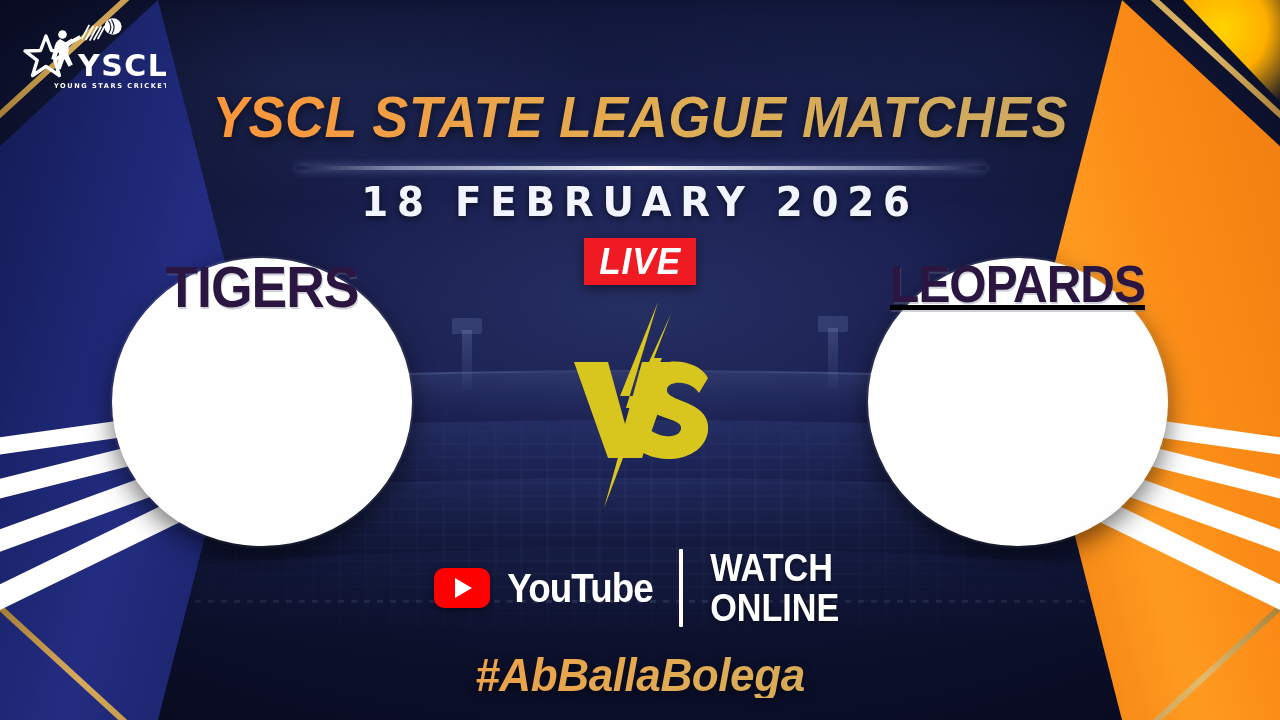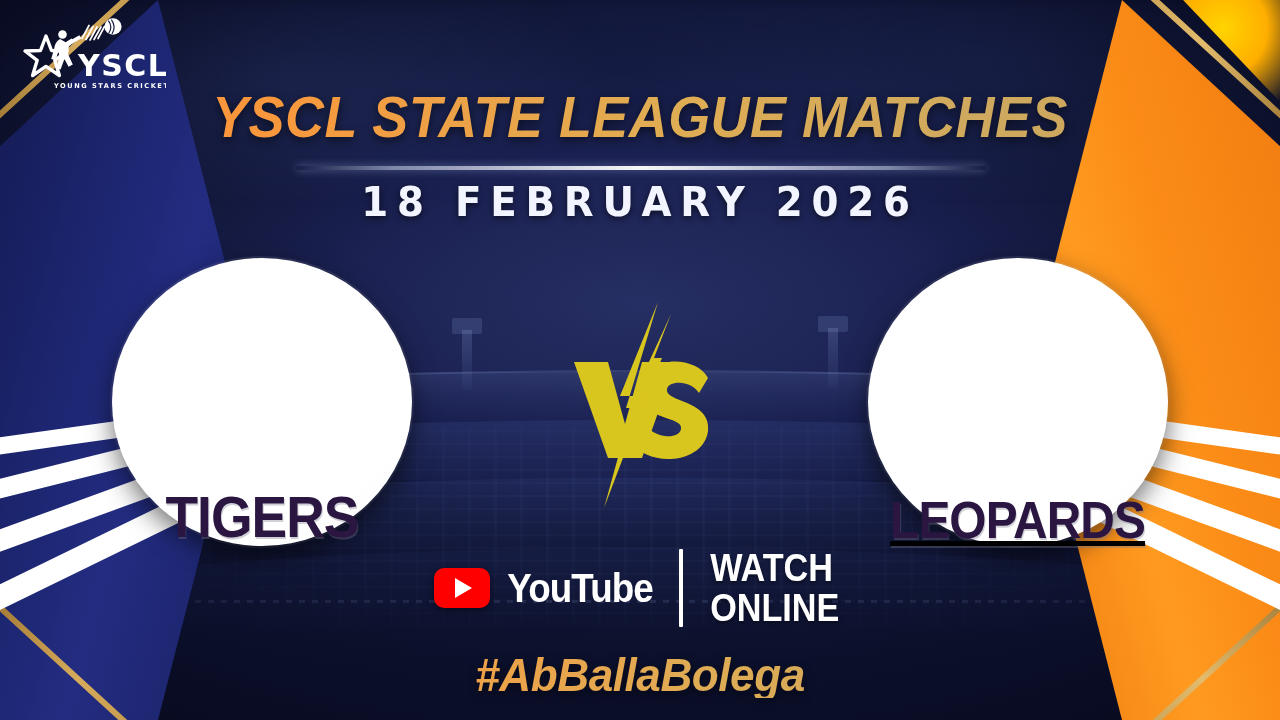--- a/index.html
+++ b/index.html
@@ -176,21 +176,21 @@
     box-shadow:0 3px 10px rgba(0,0,0,.5);
   }
 
   
   .team {
     position:absolute;
     width:300px; height:288px;
     border-radius:50%;
     background:radial-gradient(circle at 38% 30%, #ffffff 0%, #ffffff 72%, #f4f5f8 100%);
     box-shadow:0 10px 26px rgba(0,0,0,.55), 0 0 0 2px rgba(255,255,255,.10);
-    display:flex; align-items:flex-end; justify-content:center;
+    display:flex; align-items:flex-start; justify-content:center;
   }
   .team-left  { left:112px; top:258px; }
   .team-right { left:868px; top:258px;text-decoration:underline; }
   .team-name {
     color:#2a1640;
     font-weight:bold;
     line-height:1;
     letter-spacing:-1px;
     transform:scaleX(.92);
     text-shadow:1px 2px 0 rgba(120,120,140,.35);
@@ -315,20 +315,23 @@
       </g>
       <text x="62" y="62" font-family="DejaVu Sans, sans-serif" font-size="30" font-weight="bold" letter-spacing="1.5" fill="#ffffff">YSCL</text>
       <text x="38" y="74" font-family="DejaVu Sans, sans-serif" font-size="6.6" font-weight="bold" letter-spacing="1.55" fill="#ffffff">YOUNG STARS CRICKET LEAGUE</text>
     </svg>
   </div>
 
   <div class="headline">YSCL STATE LEAGUE MATCHES</div>
   <div class="divider"></div>
   <div class="date">18 FEBRUARY 2026</div>
 
+  <div class="live-wrap">
+    <span class="live">LIVE</span>
+  </div>
 
   <div class="team team-left">
     <span class="team-name">TIGERS</span>
   </div>
 
   <div class="team team-right">
     <span class="team-name">LEOPARDS</span>
   </div>
 
   <div class="vs">

